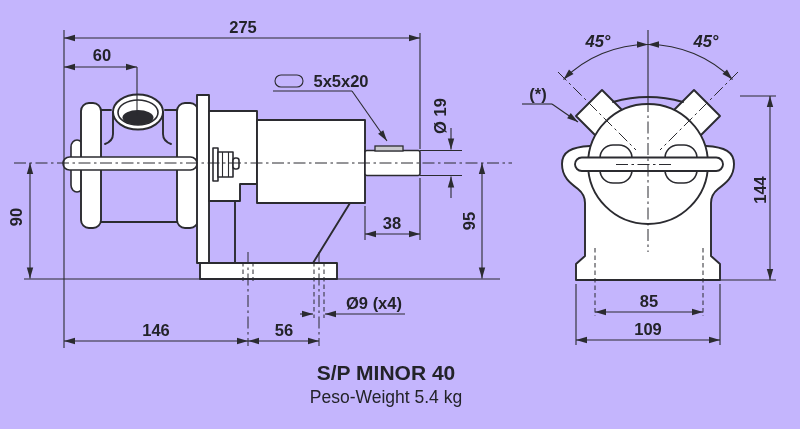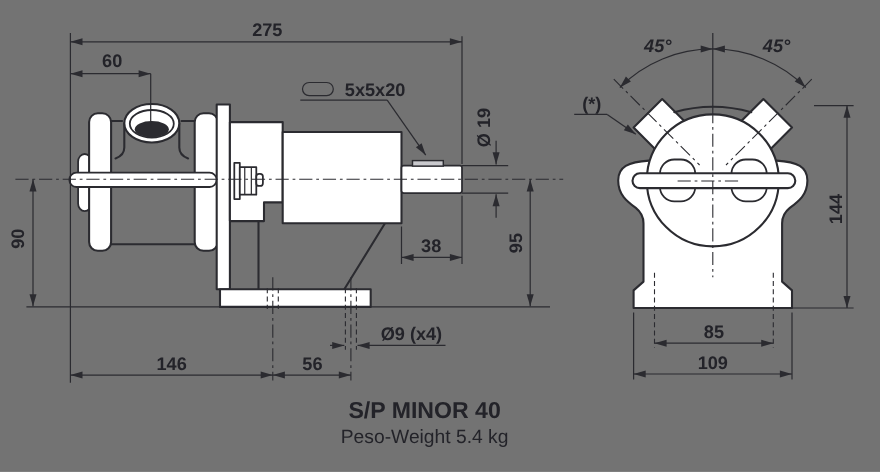--- a/index.html
+++ b/index.html
@@ -1,16 +1,16 @@
 <!DOCTYPE html>
 <html><head>
 <meta charset="utf-8">
 <style>
   html,body{margin:0;padding:0;background:#ffffff;}
-  .page{position:relative;width:800px;height:429px;background:#737373;overflow:hidden;}
+  .page{position:relative;width:800px;height:429px;background:#c4b5fd;overflow:hidden;}
   svg{display:block;}
   
   .o19{stroke:#2b2b30;stroke-width:1.9;fill:none;stroke-linejoin:round;stroke-linecap:round;}
   .o16{stroke:#2b2b30;stroke-width:1.6;fill:none;stroke-linejoin:round;}
   .o13{stroke:#2b2b30;stroke-width:1.3;}
   .wf{fill:#ffffff;}
   .thin{stroke:#2b2b30;stroke-width:1.1;fill:none;}
   .cl{stroke:#2b2b30;stroke-width:1;fill:none;stroke-dasharray:12 3.5 2.5 3.5;}
   .dsh{stroke:#2b2b30;stroke-width:1;fill:none;stroke-dasharray:4.5 3;}
   text{font-family:"Liberation Sans","DejaVu Sans",sans-serif;fill:#232329;}

